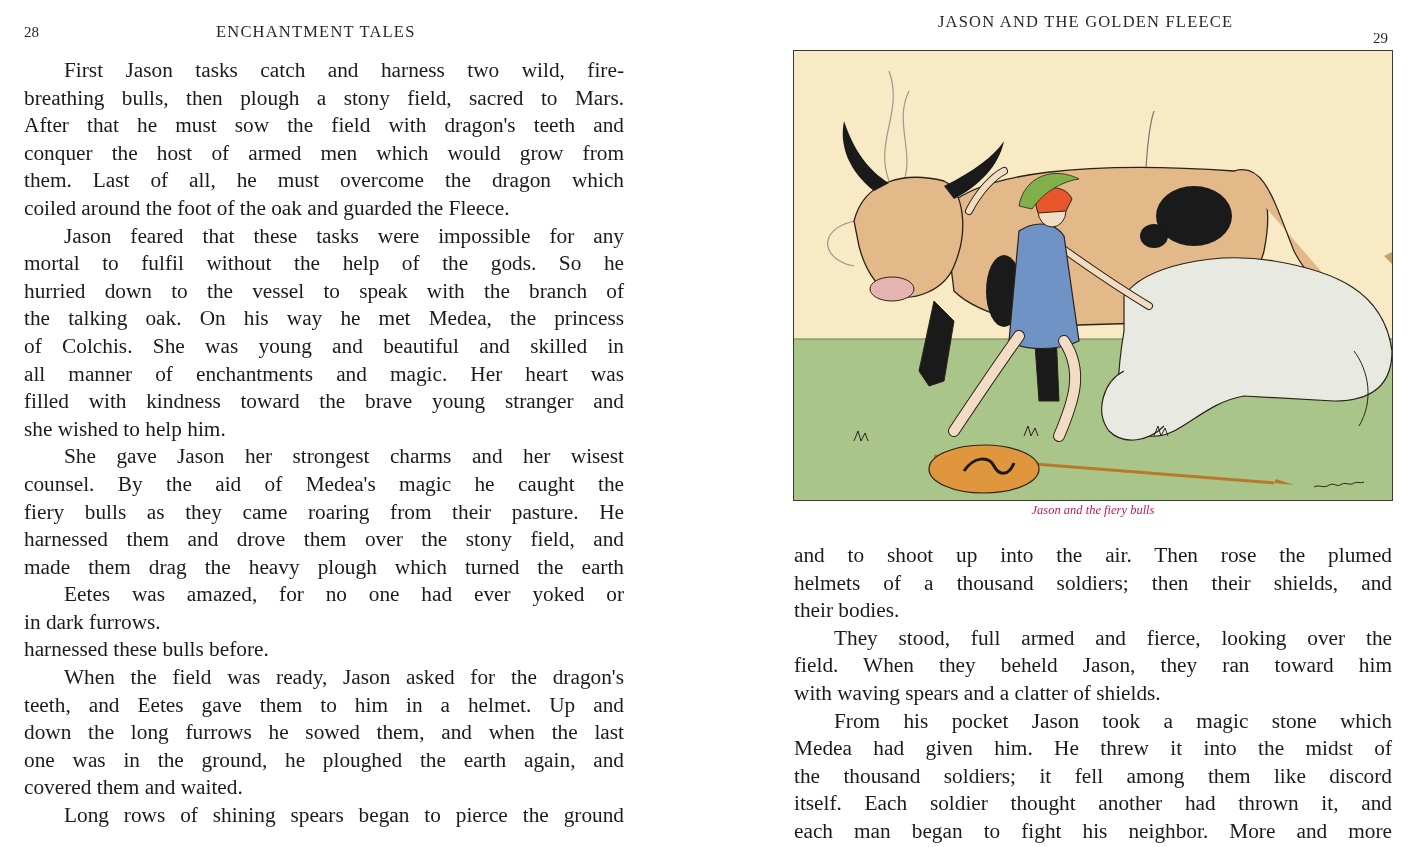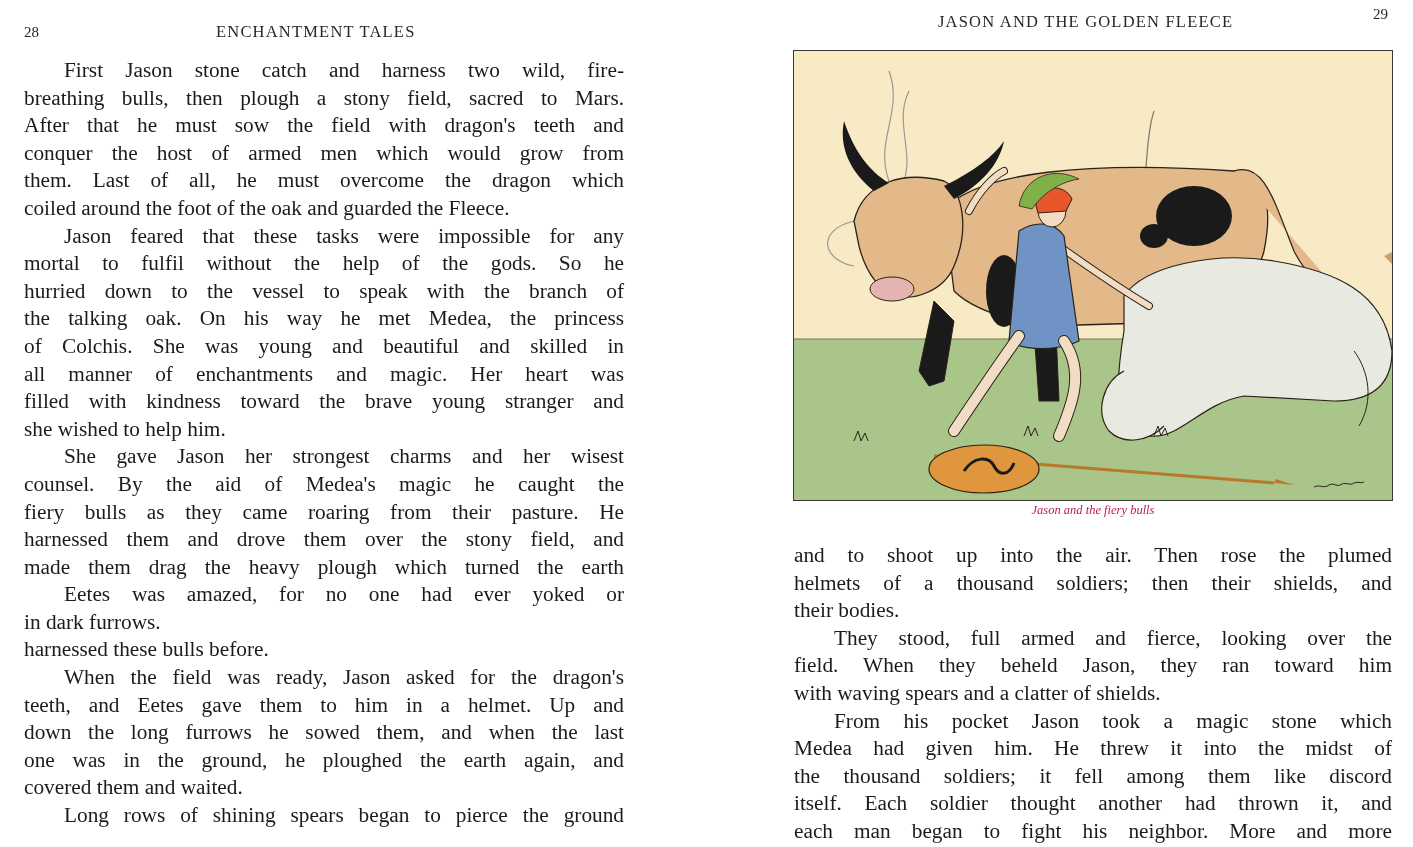--- a/index.html
+++ b/index.html
@@ -52,21 +52,21 @@
   }
 </style>
 </head>
 <body>
 
 <div class="page page-left">
   <div class="page-num" style="left:24px;">28</div>
   <div class="running-head" style="left:216px;">ENCHANTMENT TALES</div>
 
   <div class="text-block" id="left-text" style="left:24px; top:57px; width:600px;">
-      <span class="line indent">First Jason stone catch and harness two wild, fire-</span>
+      <span class="line indent">First Jason tasks catch and harness two wild, fire-</span>
       <span class="line">breathing bulls, then plough a stony field, sacred to Mars.</span>
       <span class="line">After that he must sow the field with dragon's teeth and</span>
       <span class="line">conquer the host of armed men which would grow from</span>
       <span class="line">them.  Last of all, he must overcome the dragon which</span>
       <span class="line last">coiled around the foot of the oak and guarded the Fleece.</span>
       <span class="line indent">Jason feared that these tasks were impossible for any</span>
       <span class="line">mortal to fulfil without the help of the gods.  So he</span>
       <span class="line">hurried down to the vessel to speak with the branch of</span>
       <span class="line">the talking oak.  On his way he met Medea, the princess</span>
       <span class="line">of Colchis.  She was young and beautiful and skilled in</span>
@@ -85,21 +85,21 @@
       <span class="line">teeth, and Eetes gave  them to him in a helmet.  Up and</span>
       <span class="line">down the long furrows he sowed them, and when the last</span>
       <span class="line">one was in the ground, he ploughed the earth again, and</span>
       <span class="line last">covered them and waited.</span>
       <span class="line indent">Long rows of shining spears began to pierce the ground</span>
     </div>
 </div>
 
 <div class="page page-right">
   <div class="running-head" style="left:224px; top:12px;margin-left:8px;">JASON AND THE GOLDEN FLEECE</div>
-  <div class="page-num" style="left:667px; top:6px;">29</div>
+  <div class="page-num" style="left:667px; top:30px;">29</div>
 
   <div class="illustration">
     <svg width="600" height="451" viewBox="0 0 600 451" xmlns="http://www.w3.org/2000/svg">
 
       <rect x="0" y="0" width="600" height="288" fill="#f7eac4"></rect>
       <rect x="0" y="288" width="600" height="163" fill="#a9c58a"></rect>
       <path d="M0 288 L600 288" stroke="#6c7a52" stroke-width="1"></path>
 
       <path d="M95 130 C80 90 110 60 95 20" stroke="#9a9a90" stroke-width="1.2" fill="none"></path>
       <path d="M110 130 C120 100 100 70 115 40" stroke="#9a9a90" stroke-width="1.2" fill="none"></path>

